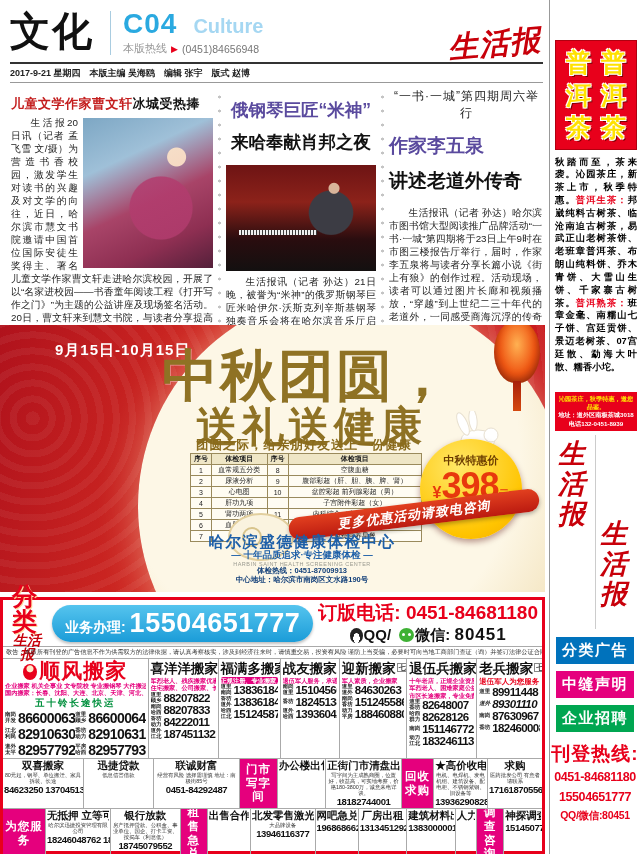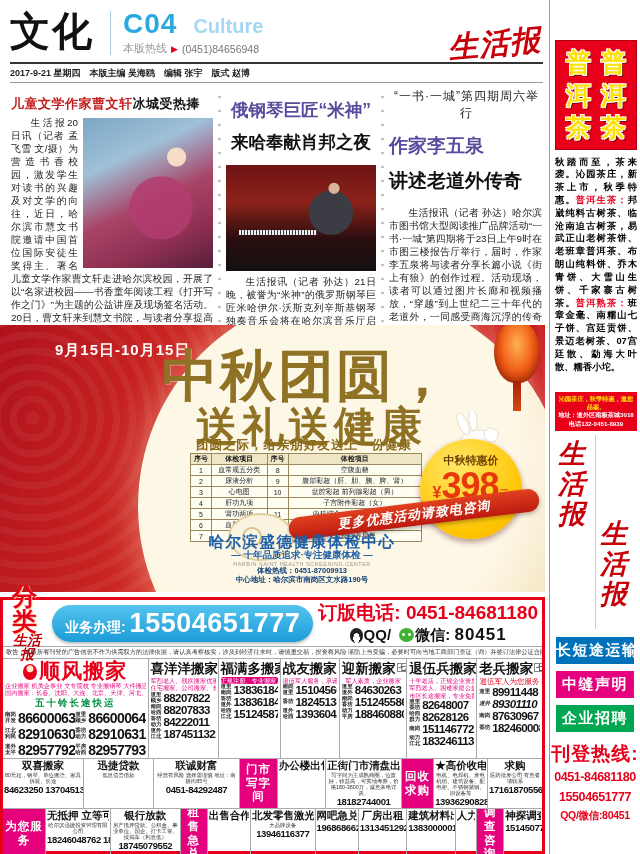--- a/index.html
+++ b/index.html
@@ -91,21 +91,21 @@
   .icon-wx{display:inline-block;width:15px;height:14px;border-radius:50%;background:#3eb134;position:relative;vertical-align:-2px;margin:0 1px 0 4px}
   .icon-wx:before{content:"";position:absolute;left:3px;top:5px;width:3px;height:3px;border-radius:50%;background:#fff;box-shadow:6px 0 0 #fff}
   .c-disc{font-size:6.2px;color:#333;padding:1px 3px;border-bottom:1px solid #aaa;white-space:nowrap;overflow:hidden}
   .movers{display:flex;height:99px;border-bottom:1px solid #aaa}
   .mover{border-right:1px solid #aaa;box-sizing:border-box;padding:1px 2px;overflow:hidden}
   .mover:last-child{border-right:none}
   .m-trow{text-align:center;white-space:nowrap;line-height:1.05}
   .m-title{font-weight:900;font-size:13.5px;letter-spacing:0}
   .m-title.red{color:#e8001b;font-size:21px;letter-spacing:1px}
   .m-badge{display:inline-block;font-size:7px;font-weight:bold;border:1px solid #888;padding:0 1px;margin-left:1px;vertical-align:3px;color:#333}
-  .m-desc{font-size:6.2px;color:#e5007d;font-weight:normal;line-height:1.2;text-align:center;white-space:nowrap;overflow:hidden}
+  .m-desc{font-size:6.2px;color:#e5007d;font-weight:bold;line-height:1.2;text-align:left;white-space:nowrap;overflow:hidden}
   .m-desc.banner{background:#e5007d;color:#fff;border-radius:2px}
   .m-desc.redtxt{color:#e8001b;font-size:7.5px}
   .m-high{color:#00903d;font-weight:900;font-size:9.5px;text-align:center;letter-spacing:2px;white-space:nowrap}
   .m-phones{display:flex;flex-wrap:wrap}
   .m-ph{display:flex;align-items:center;overflow:hidden}
   .m-ph-label{font-size:5.5px;width:13px;line-height:1.05;font-weight:bold;color:#222;word-break:break-all;flex:none}
   .m-ph-num{font-size:11.5px;font-weight:900;letter-spacing:-.6px;white-space:nowrap}
   .mover.big .m-ph-num{font-size:14px}
   .misc-row{display:flex;height:49px;border-bottom:1px solid #aaa}
   .misc-row:last-child{border-bottom:none}
@@ -569,21 +569,21 @@
           <span>活</span>
           <span>报</span>
         </div>
       <div class="vlogo vlogo2">
           <span>生</span>
           <span>活</span>
           <span>报</span>
         </div>
     </div>
     <div class="side-labels">
-        <div class="side-label" style="background: rgb(0, 114, 188);">长短途运输</div>
+        <div class="side-label" style="background: rgb(0, 114, 188);">分类广告</div>
         <div class="side-label" style="background: rgb(229, 0, 125);">中缝声明</div>
         <div class="side-label" style="background: rgb(0, 166, 81);">企业招聘</div>
       </div>
     <div class="side-hotline">
       <div class="sh-label">刊登热线:</div>
       <div class="sh-phone">0451-84681180</div>
       <div class="sh-phone">15504651777</div>
       <div class="sh-social">QQ/微信:80451</div>
     </div>
   </aside>

